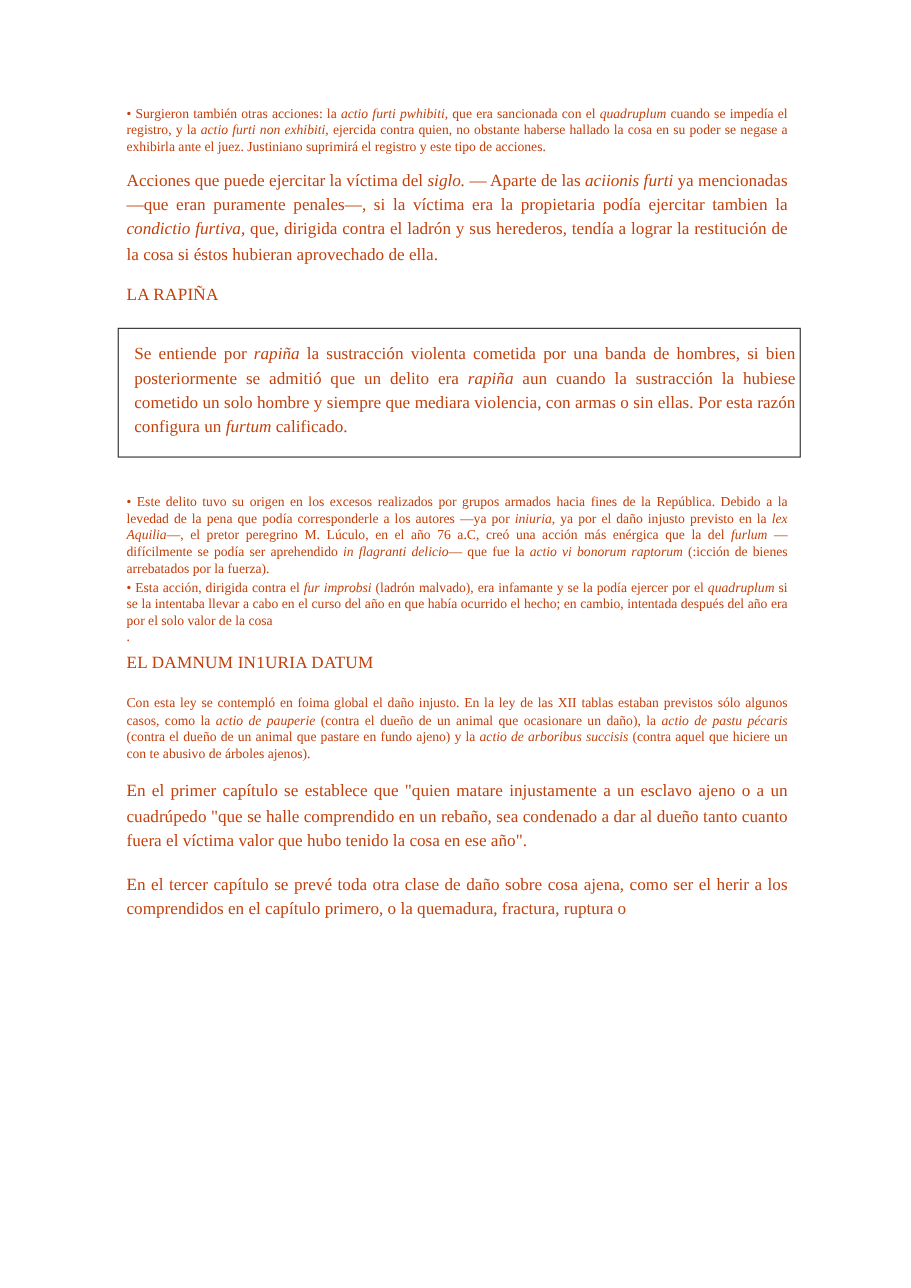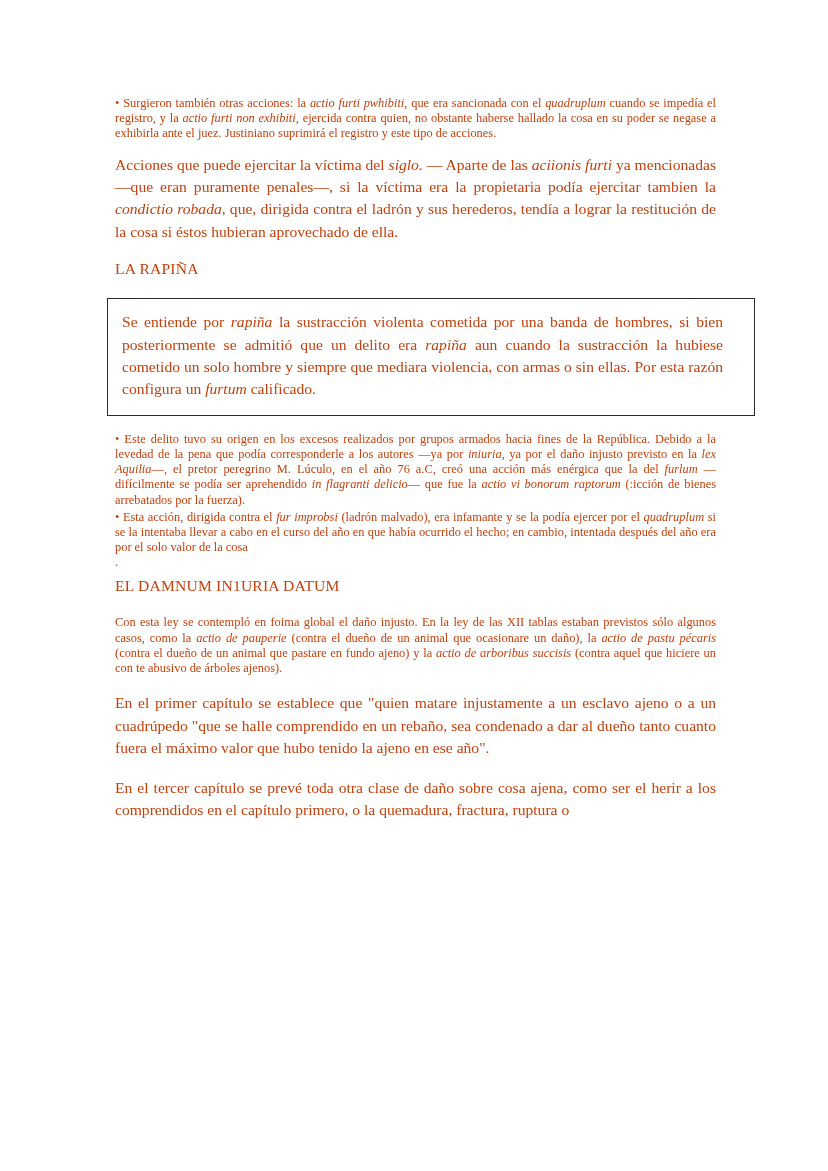--- a/index.html
+++ b/index.html
@@ -32,59 +32,59 @@
     margin: 0 0 17px 0;
   }
   .section-heading {
     font-size: 15.6px;
     font-weight: normal;
     letter-spacing: 0.2px;
     margin: 14px 0 20px 0;
   }
   .boxed {
     border: 1.5px solid #2b2b2b;
-    padding: 12px 31px 14px 14px;
-    margin: 0 0 16px -8px;
+    padding: 12px 4px 14px 14px;
+    margin: 0 0 33px -8px;
     width: 601px;
     box-sizing: content-box;
   }
   .boxed .body-para {
     margin: 0;
   }
   .stray-dot {
     font-size: 12.4px;
     line-height: 14px;
     margin: 0 0 8px 0;
   }
 </style>
 </head>
 <body>
 
 <div class="page">
 
   <p class="small-note">•   Surgieron también otras acciones: la <i>actio furti pwhibiti,</i> que era sancionada con el <i>quadruplum</i> cuando se impedía el registro, y la <i>actio furti non exhibiti,</i> ejercida contra quien, no obstante haberse hallado la cosa en su poder se negase a exhibirla ante el juez. Justiniano suprimirá  el registro y este tipo de acciones.</p>
 
-  <p class="body-para">Acciones que puede ejercitar la víctima del <i>siglo.</i> — Aparte de las <i>aciionis furti</i> ya mencionadas —que eran puramente penales—, si la víctima era la propietaria podía ejercitar tambien la <i>condictio robada,</i> que, dirigida contra el ladrón y sus herederos, tendía a lograr la restitución de la cosa si éstos hubieran aprovechado de ella.</p>
+  <p class="body-para">Acciones que puede ejercitar la víctima del <i>siglo.</i> — Aparte de las <i>aciionis furti</i> ya mencionadas —que eran puramente penales—, si la víctima era la propietaria podía ejercitar tambien la <i>condictio furtiva,</i> que, dirigida contra el ladrón y sus herederos, tendía a lograr la restitución de la cosa si éstos hubieran aprovechado de ella.</p>
 
 
   <h2 class="section-heading">LA RAPIÑA</h2>
 
   <div class="boxed">
     <p class="body-para">Se entiende por <i>rapiña</i> la sustracción violenta cometida por una banda de hombres, si bien posteriormente se admitió que un delito era <i>rapiña</i> aun cuando la sustracción la hubiese cometido un solo hombre y siempre que mediara violencia, con armas o sin ellas. Por esta razón configura un <i>furtum</i> calificado.</p>
   </div>
 
   <p class="small-note" style="margin-bottom:2px;">•   Este delito tuvo su origen en los excesos realizados por grupos armados hacia fines de la República. Debido a la levedad de la pena que podía corresponderle a los autores —ya por <i>iniuria,</i> ya por el daño injusto previsto en la <i>lex Aquilia</i>—,  el pretor peregrino  M. Lúculo, en el año 76 a.C, creó una acción más enérgica que la del <i>furlum</i> —difícilmente se podía ser aprehendido <i>in flagranti delicio</i>— que fue la <i>actio vi bonorum raptorum</i> (:icción de bienes arrebatados por la fuerza).</p>
 
   <p class="small-note" style="margin-bottom:0;">•   Esta acción, dirigida contra el <i>fur improbsi</i> (ladrón malvado), era infamante y se la podía ejercer por el <i>quadruplum</i> si se la intentaba llevar a cabo en el curso del año en que había ocurrido el hecho; en cambio, intentada después del año era por el solo valor de la cosa</p>
 
   <p class="stray-dot">.</p>
 
   <h2 class="section-heading" style="margin-top:0;">EL DAMNUM IN1URIA DATUM</h2>
 
 
   <p class="small-note" style="margin-bottom:16px;">Con esta ley se contempló en foima global el daño injusto. En la ley de las XII tablas estaban previstos sólo algunos casos, como la <i>actio de pauperie</i> (contra el dueño de un animal que ocasionare un daño), la <i>actio de pastu pécaris</i> (contra el dueño de un animal que pastare en fundo ajeno) y la <i>actio de arboribus succisis</i> (contra aquel que hiciere un con te abusivo de árboles ajenos).</p>
 
 
-  <p class="body-para">En el primer capítulo se establece que "quien matare injustamente a un esclavo ajeno o a un cuadrúpedo "que se halle comprendido en un rebaño, sea condenado a dar al dueño tanto cuanto fuera el máximo valor que hubo tenido la ajeno en ese año".</p>
+  <p class="body-para">En el primer capítulo se establece que "quien matare injustamente a un esclavo ajeno o a un cuadrúpedo "que se halle comprendido en un rebaño, sea condenado a dar al dueño tanto cuanto fuera el víctima valor que hubo tenido la cosa en ese año".</p>
 
   <p class="body-para">En el tercer capítulo se prevé toda otra clase de daño sobre cosa ajena, como ser el herir a  los  comprendidos  en  el  capítulo  primero,  o  la  quemadura,  fractura,  ruptura  o</p>
 
 </div>
 
 </body></html>

